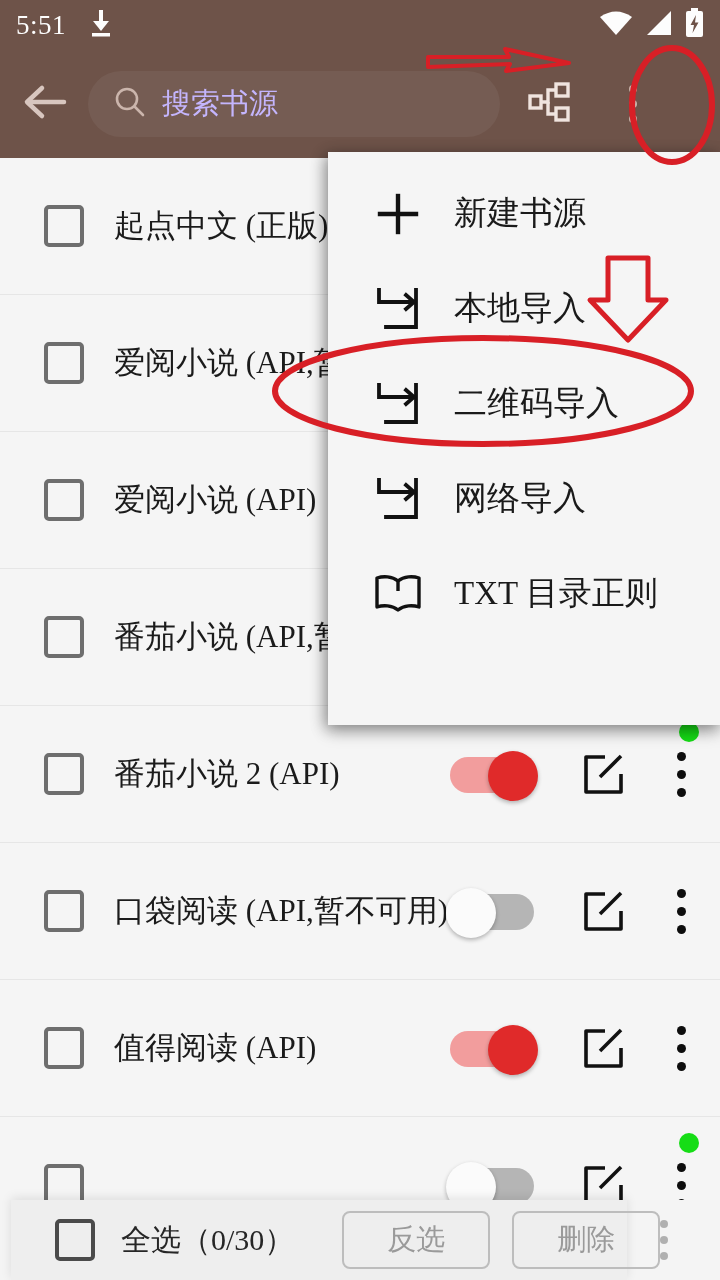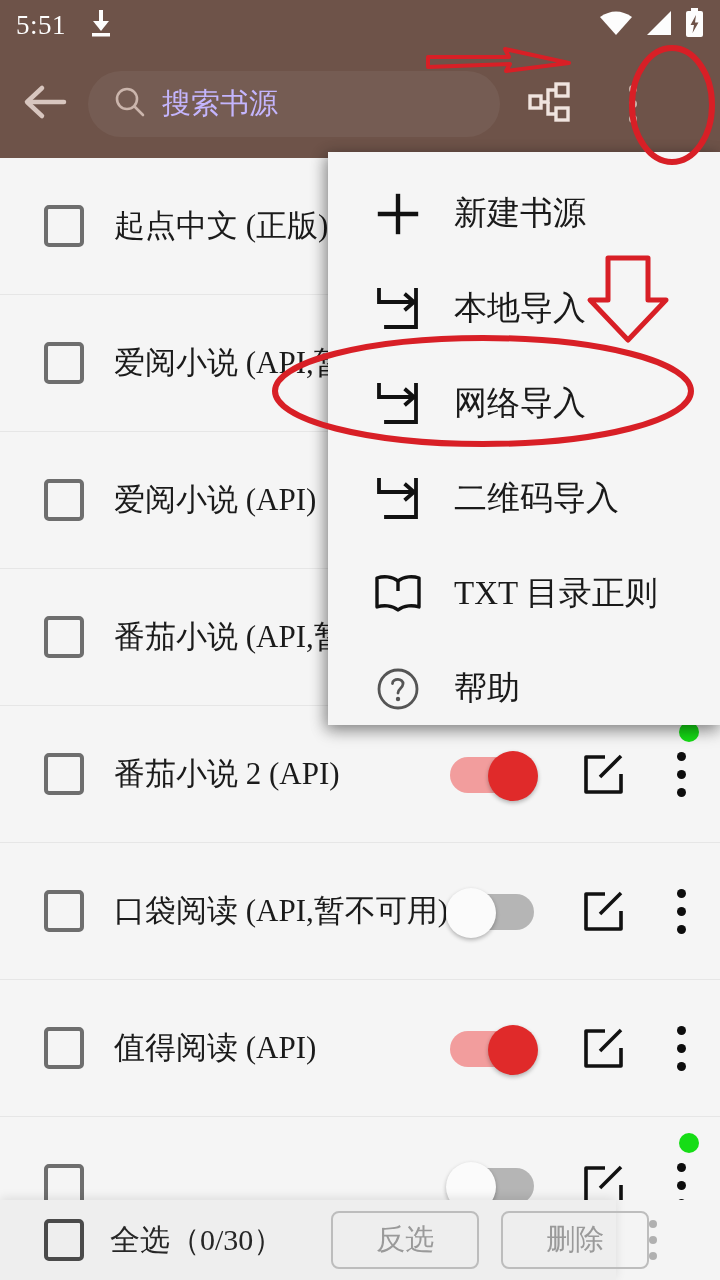--- a/index.html
+++ b/index.html
@@ -135,21 +135,21 @@
   .more-ic { width: 26px; height: 48px; display:flex; flex-direction: column; justify-content:center; gap: 9px; align-items:center; flex: 0 0 auto; }
   .more-ic i { width: 9px; height: 9px; border-radius: 50%; background: #0d0d0d; display:block; }
   .green-dot {
     position: absolute; right: -5px; top: -28px;
     width: 20px; height: 20px; border-radius: 50%;
     background: #16dd16;
   }
 
   
   #bottombar {
-    position: absolute; left: 0; bottom: 0;
+    position: absolute; left: 11px; bottom: 0;
     width: 616px; height: 80px;
     background: #eeeeee;
     display: flex; align-items: center;
     padding: 0 20px 0 44px;
     box-shadow: 0 -2px 10px rgba(0,0,0,0.10);
     z-index: 5;
   }
   #selectall-cbx {
     width: 40px; height: 42px;
     border: 4px solid #4a4a4a;
@@ -445,60 +445,48 @@
     <div class="mitem">
       <span class="mi-icon">
         <svg width="48" height="46" viewBox="0 0 48 46">
             <g stroke="#111" stroke-width="3.8" fill="none" stroke-linecap="square" stroke-linejoin="miter">
               <path d="M5 4 V16 H40"></path>
               <path d="M42 4 V41 H12"></path>
               <polyline points="32,9 40,16 32,23"></polyline>
             </g>
           </svg>
       </span>
-      <span class="mi-label">网络导入</span>
+      <span class="mi-label">二维码导入</span>
     </div>
 
     <div class="mitem">
       <span class="mi-icon">
         <svg width="48" height="46" viewBox="0 0 48 46">
             <g stroke="#111" stroke-width="3.8" fill="none" stroke-linecap="square" stroke-linejoin="miter">
               <path d="M5 4 V16 H40"></path>
               <path d="M42 4 V41 H12"></path>
               <polyline points="32,9 40,16 32,23"></polyline>
             </g>
           </svg>
       </span>
-      <span class="mi-label">二维码导入</span>
+      <span class="mi-label">网络导入</span>
     </div>
 
     <div class="mitem">
       <span class="mi-icon">
         <svg width="50" height="42" viewBox="0 0 50 42">
             <g stroke="#111" stroke-width="3.4" fill="none" stroke-linejoin="round">
               <path d="M25 8 C19 3 10 3 4 5 V34 C10 32 19 32 25 37 C31 32 40 32 46 34 V5 C40 3 31 3 25 8 Z"></path>
               <line x1="25" y1="8" x2="25" y2="18"></line>
             </g>
           </svg>
       </span>
       <span class="mi-label">TXT 目录正则</span>
     </div>
 
-    <div class="mitem">
-      <span class="mi-icon">
-        <svg width="46" height="46" viewBox="0 0 46 46">
-            <g stroke="#555" stroke-width="2.8" fill="none">
-              <circle cx="23" cy="23" r="19"></circle>
-              <path d="M17.5 17.5 C17.5 12 28.5 12 28 18 C27.6 22.5 23 22.5 23 27" stroke-linecap="round"></path>
-            </g>
-            <circle cx="23" cy="33" r="2.2" fill="#555"></circle>
-          </svg>
-      </span>
-      <span class="mi-label">帮助</span>
-    </div>
 
   </div>
 
   <div id="bottombar">
     <div id="selectall-cbx"></div>
     <span id="selectall-label">全选（0/30）</span>
     <button class="bbtn" id="bb-invert">反选</button>
     <button class="bbtn" id="bb-delete">删除</button>
     <span id="bb-more">
         <i></i>

